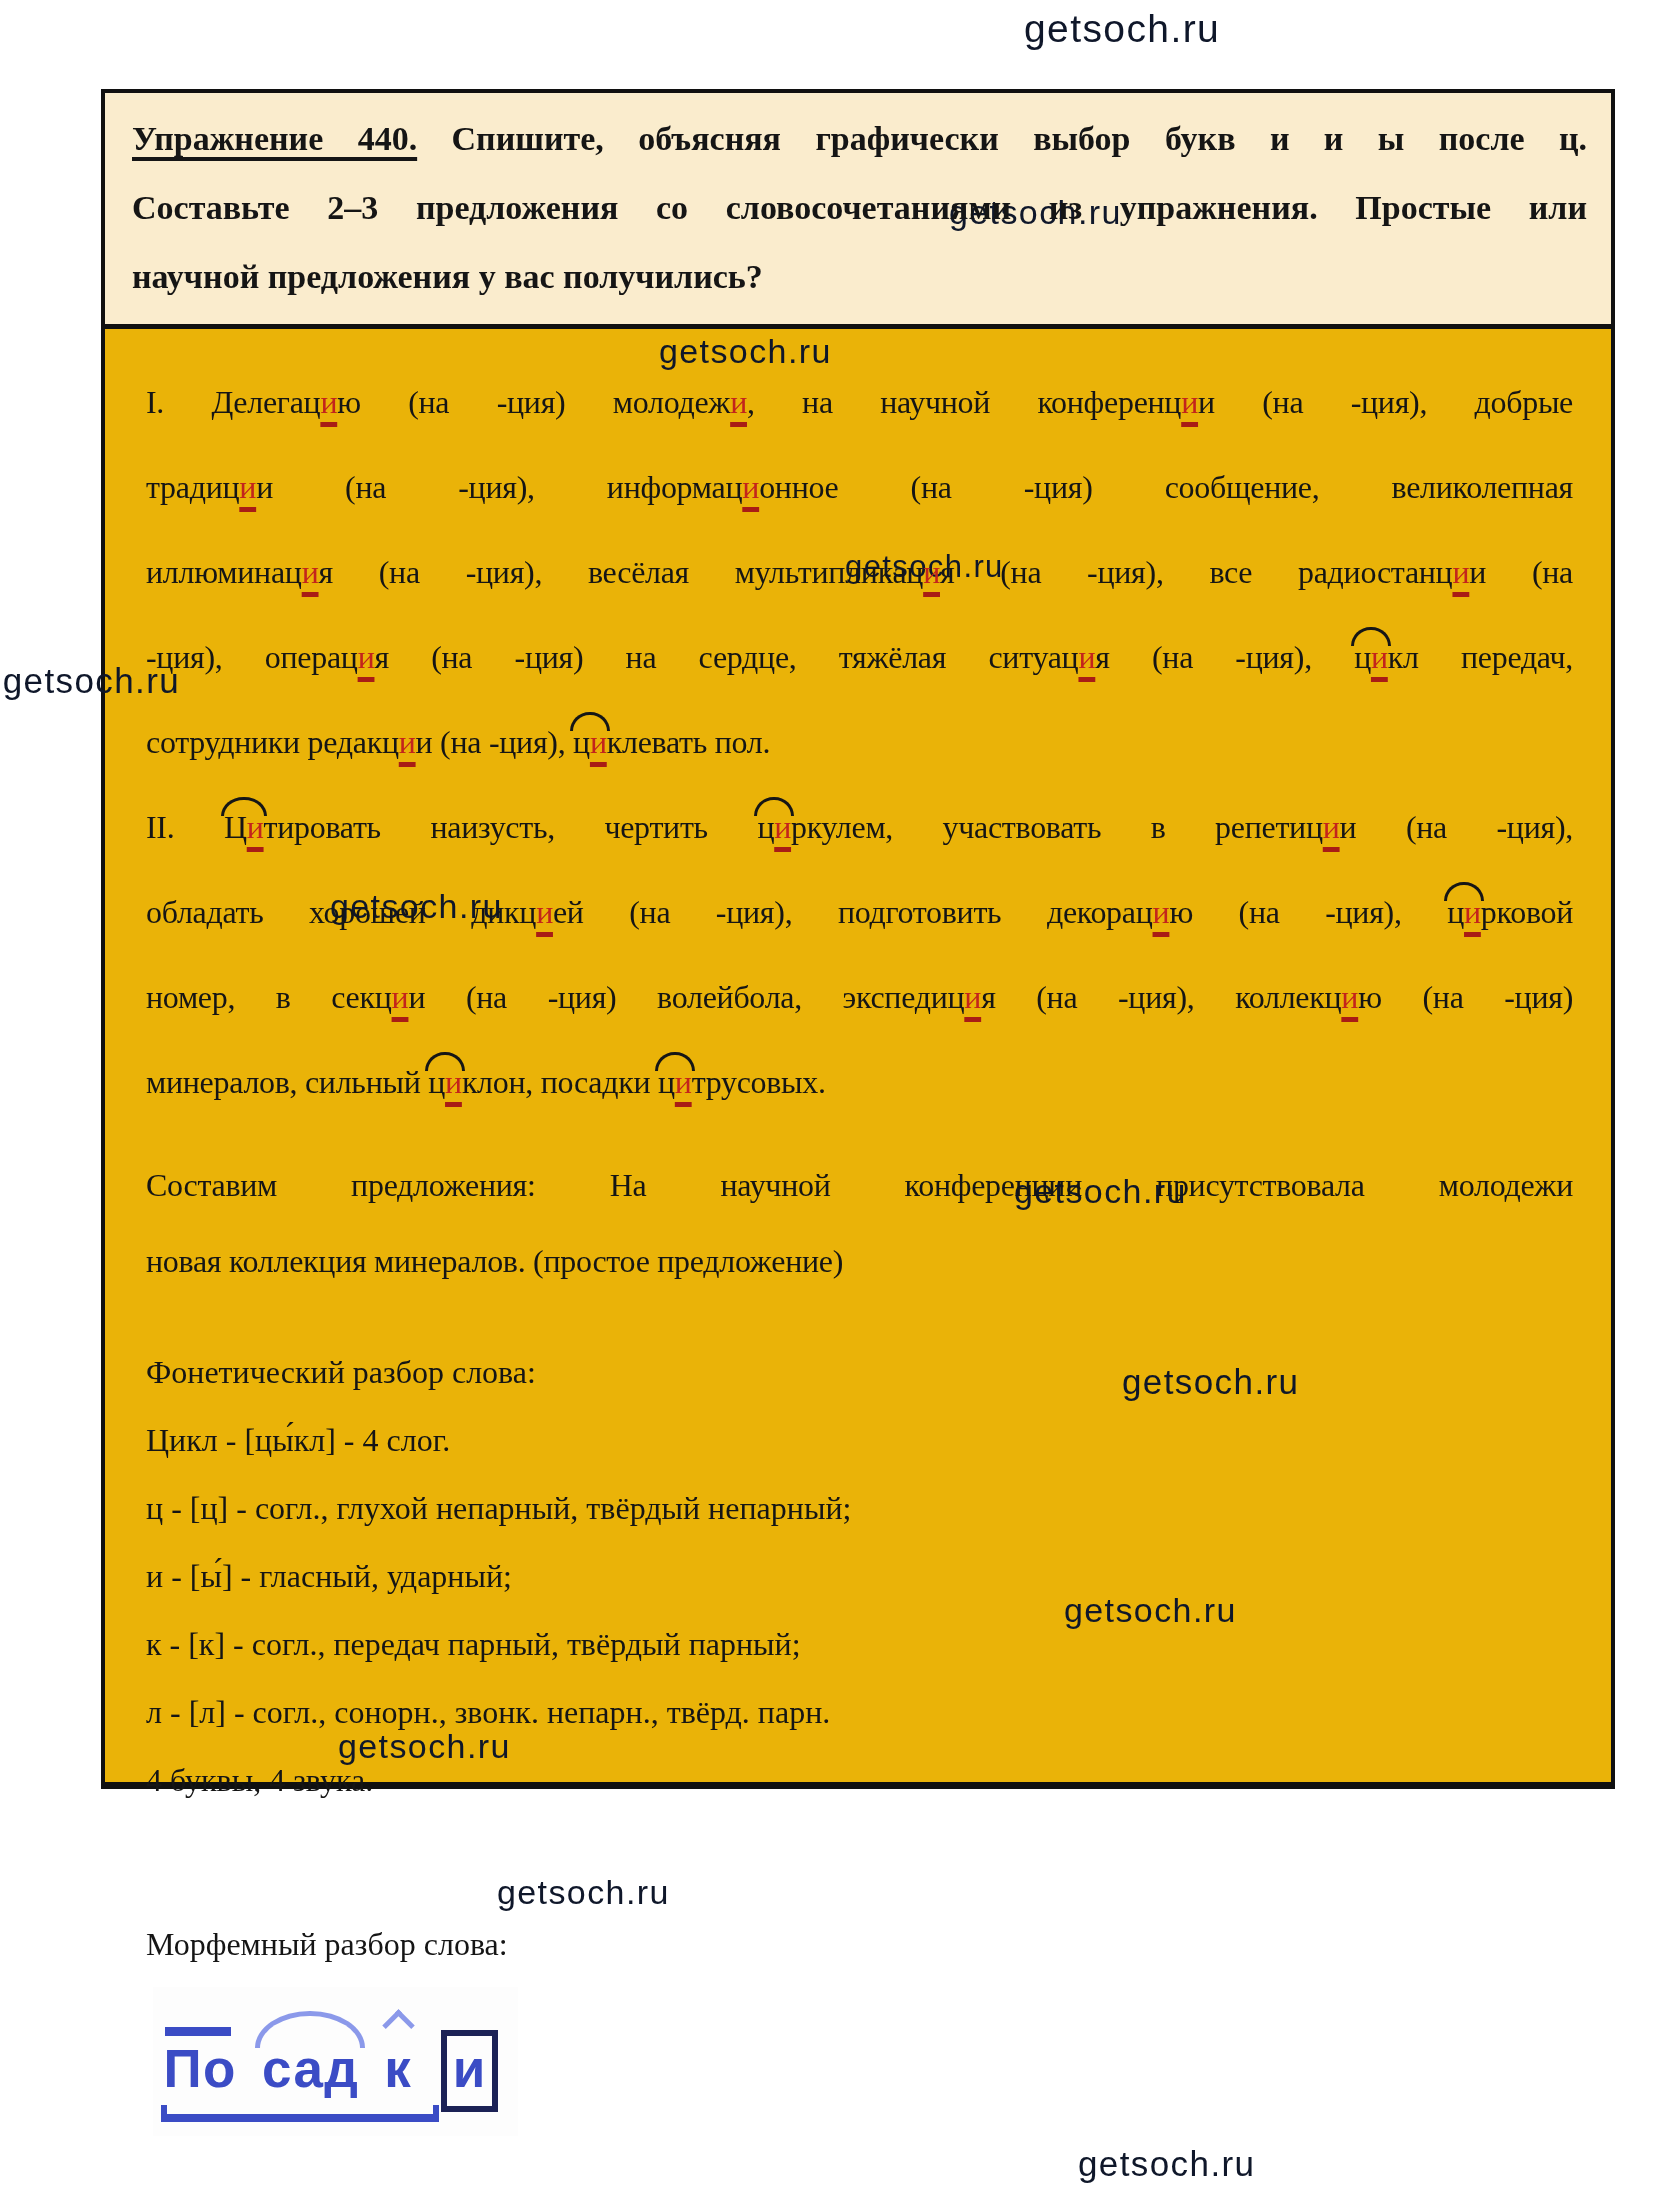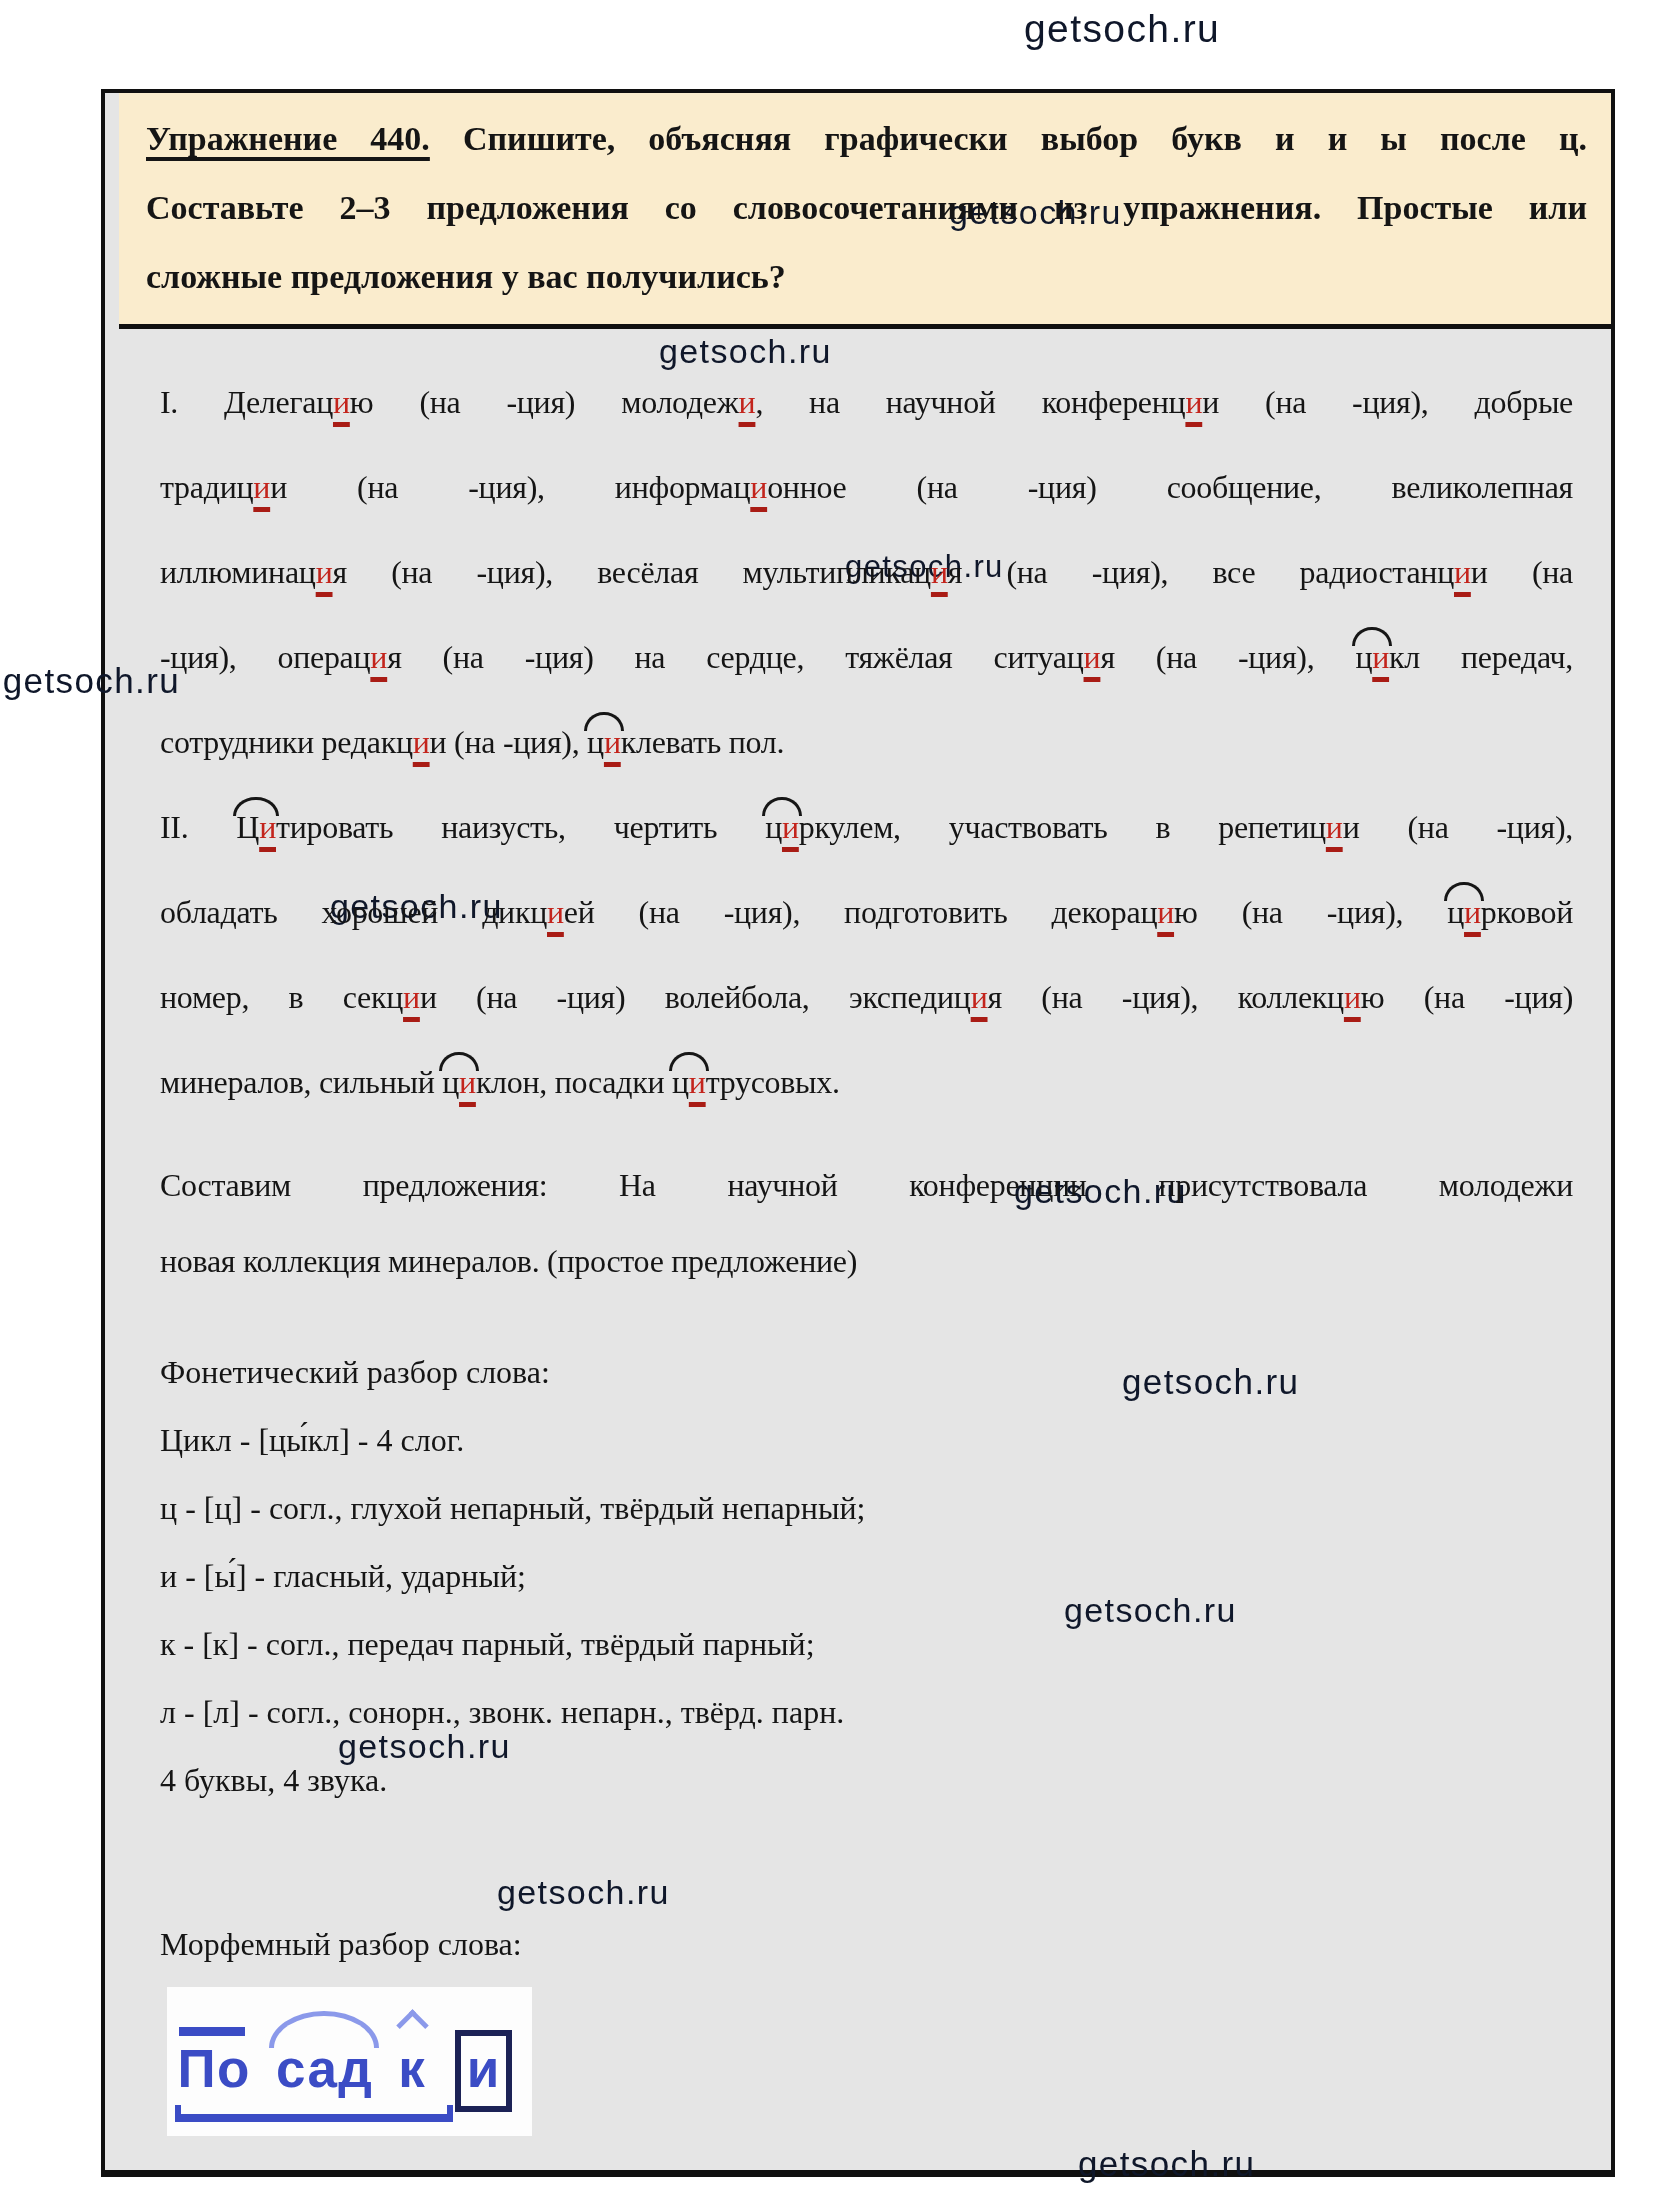--- a/index.html
+++ b/index.html
@@ -3,22 +3,22 @@
 <meta charset="utf-8">
 <style>
   * { margin:0; padding:0; box-sizing:border-box; }
   html,body { background:#ffffff; }
   .page {
     position:relative; width:1679px; height:2194px; background:#ffffff;
     overflow:hidden; font-family:"Liberation Serif", serif; color:#151515;
   }
   
   .frame {
-    position:absolute; left:101px; top:89px; width:1514px; height:2088px;
-    border:4px solid #101010; border-bottom-width:7.4px; background:#e5e5e5;padding-left:14px;
+    position:absolute; left:101px; top:89px; width:1514px; height:1700px;
+    border:4px solid #101010; border-bottom-width:7.4px; background:#eab308;
   }
   
   .hdr {
     background:#faeccd; border-bottom:5.4px solid #101010;
     padding:10.8px 24px 13.5px 27px;
   }
   .hdr-line {
     font-weight:700; font-size:34px; line-height:69px;
     text-align:justify; text-align-last:justify;
     position:relative; z-index:2;
@@ -101,21 +101,21 @@
 </head>
 <body>
 
 <div class="page">
 
   <div class="frame">
 
     <div class="hdr">
       <div class="hdr-line"><span class="ul">Упражнение 440.</span> Спишите, объясняя графически выбор букв и и ы после ц.</div>
       <div class="hdr-line">Составьте 2–3 предложения со словосочетаниями из упражнения. Простые или</div>
-      <div class="hdr-line">сложные предложения у вас получились?</div>
+      <div class="hdr-line">научной предложения у вас получились?</div>
     </div>
 
     <div class="bodyc">
 
       <div class="ex-block">
         <div class="ex-line">I. Делегац<span class="red">и</span>ю (на -ция) молодеж<span class="red">и</span>, на научной конференц<span class="red">и</span>и (на -ция), добрые</div>
         <div class="ex-line">традиц<span class="red">и</span>и (на -ция), информац<span class="red">и</span>онное (на -ция) сообщение, великолепная</div>
         <div class="ex-line">иллюминац<span class="red">и</span>я (на -ция), весёлая мультипликац<span class="red">и</span>я (на -ция), все радиостанц<span class="red">и</span>и (на</div>
         <div class="ex-line">-ция), операц<span class="red">и</span>я (на -ция) на сердце, тяжёлая ситуац<span class="red">и</span>я (на -ция), <span class="arc">ц<span class="red">и</span></span>кл передач,</div>
         <div class="ex-line">сотрудники редакц<span class="red">и</span>и (на -ция), <span class="arc">ц<span class="red">и</span></span>клевать пол.</div>

